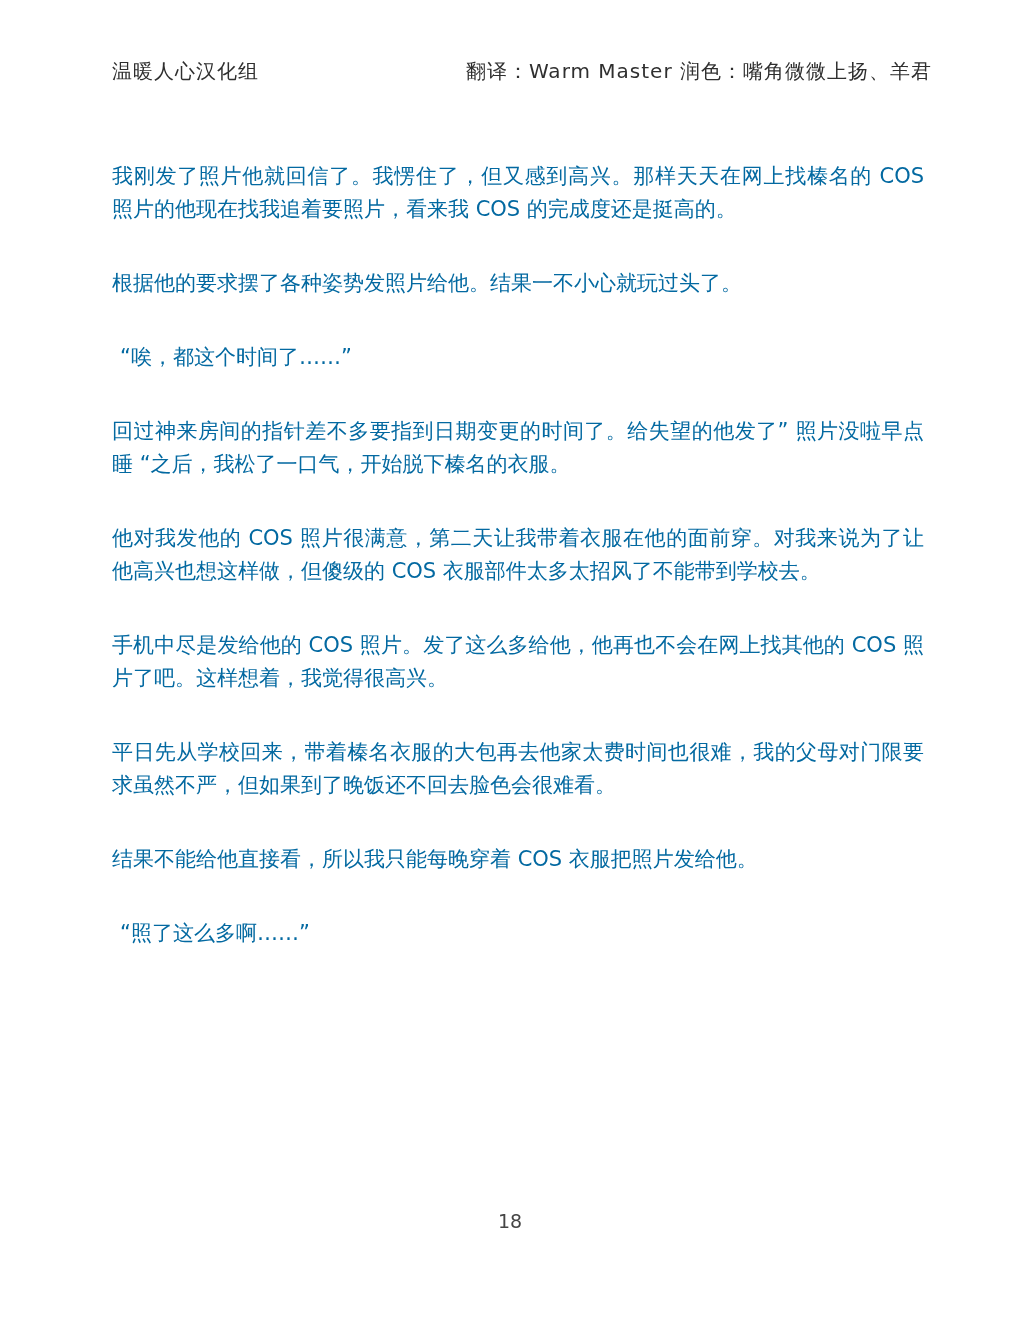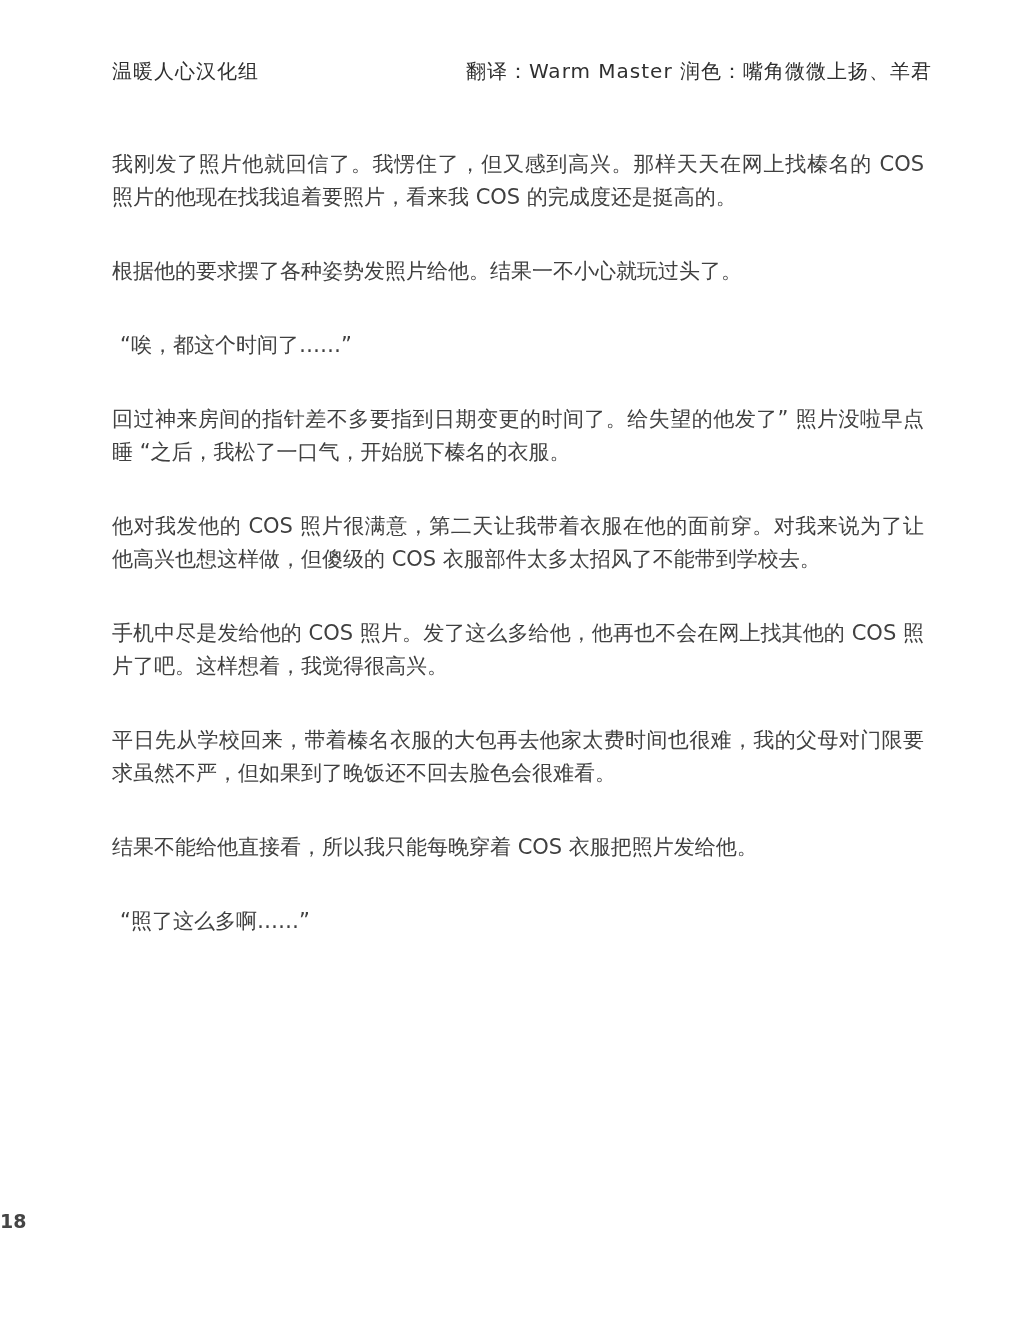--- a/index.html
+++ b/index.html
@@ -25,48 +25,47 @@
     align-items: flex-start;
     font-size: 20px;
     color: #2f2f2f;
     letter-spacing: 1px;
     white-space: nowrap;
   }
   .header .hdr-left { font-weight: 400; }
   .header .hdr-right { font-weight: 400; }
   .content {
     position: absolute;
-    top: 148px;
+    top: 160px;
     left: 112px;
     width: 812px;
-    color: #404040;
+    color: #0369a1;
     font-size: 21px;
     line-height: 33px;
     text-align: justify;
   }
   .content p.para {
     margin: 0 0 41px 0;
   }
   
   .content p.para:nth-child(3) {
     margin-top: 20px;
   }
   .content p.quote {
     padding-left: 8px;
     text-align: left;
   }
   .page-number {
     position: absolute;
     top: 1210px;
     left: 0;
     width: 1020px;
-    text-align: left;
+    text-align: center;
     font-size: 19px;
     color: #454545;
-    font-weight: bold;
   }
 </style>
 </head>
 <body>
 
 <div class="page">
 
   <div class="header">
     <span class="hdr-left">温暖人心汉化组</span>
     <span class="hdr-right">翻译：Warm Master 润色：嘴角微微上扬、羊君</span>

